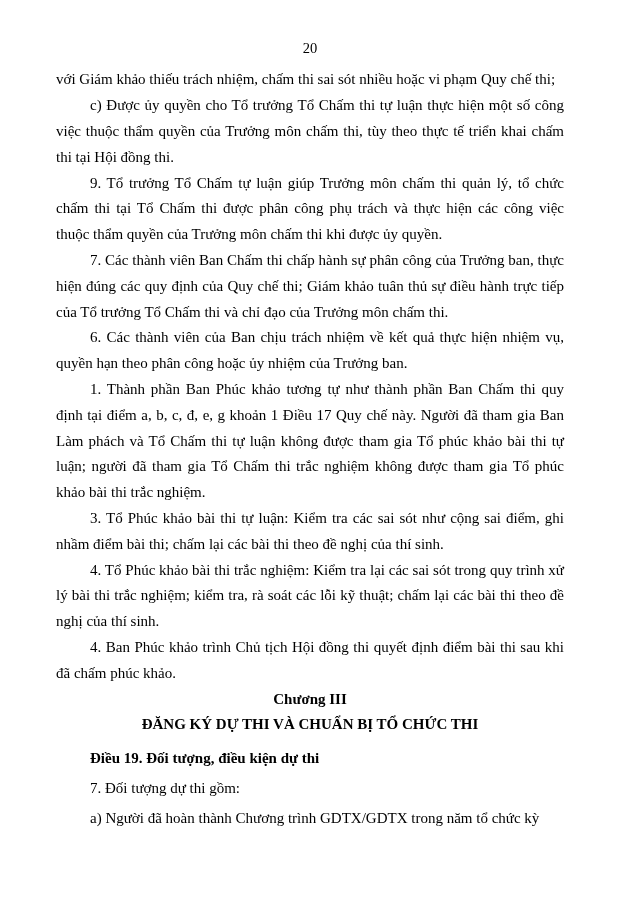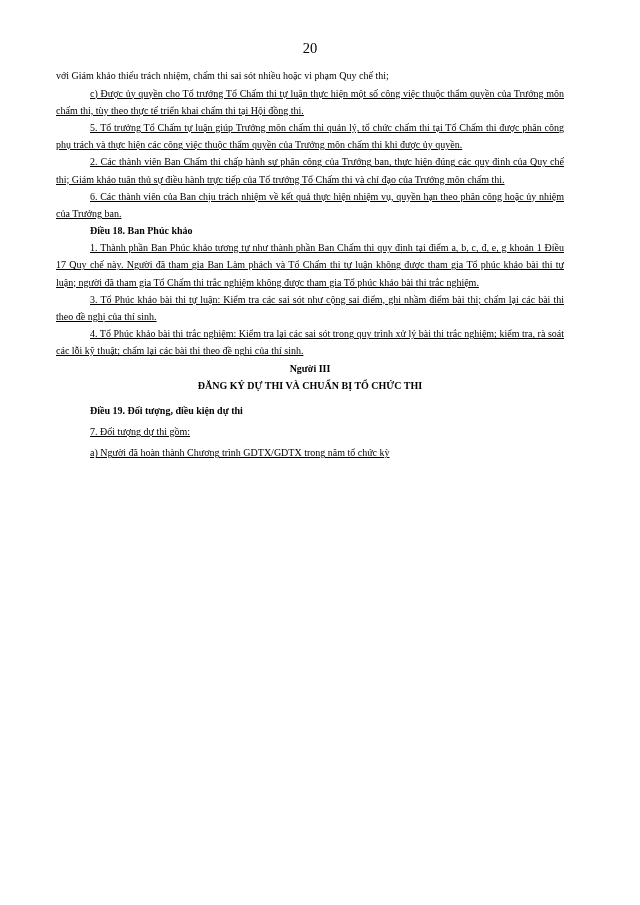--- a/index.html
+++ b/index.html
@@ -22,32 +22,31 @@
     padding: 40px 76px 30px 56px;
     background: #ffffff;
   }
   .page-number {
     text-align: center;
     font-size: 14.5px;
     line-height: 1.2;
     margin: 0 0 10px 0;
   }
   .content {
-    font-size: 10px;
+    font-size: 15px;
     line-height: 1.72;
     text-align: justify;
     text-justify: inter-word;
   }
   p {
     margin: 0;
     text-align: justify;
   }
   p.indent {
     text-indent: 34px;
-    text-decoration: underline;
   }
   p.noindent {
     text-indent: 0;
   }
   p.heading-inline {
     text-indent: 34px;
     font-weight: bold;
   }
   p.center-bold {
     text-align: center;
@@ -62,28 +61,28 @@
   }
 </style>
 </head>
 <body>
 
 <div class="page">
   <div class="page-number">20</div>
   <div class="content">
     <p class="noindent">với Giám khảo thiếu trách nhiệm, chấm thi sai sót nhiều hoặc vi phạm Quy chế thi;</p>
     <p class="indent">c) Được ủy quyền cho Tổ trưởng Tổ Chấm thi tự luận thực hiện một số công việc thuộc thẩm quyền của Trưởng môn chấm thi, tùy theo thực tế triển khai chấm thi tại Hội đồng thi.</p>
-    <p class="indent">5. Tổ trưởng Tổ Chấm tự luận giúp Trưởng môn chấm thi quản lý, tổ chức chấm thi tại Tổ Chấm thi được phân công phụ trách và thực hiện các công việc thuộc thẩm quyền của Trưởng môn chấm thi khi được ủy quyền.</p>
-    <p class="indent">2. Các thành viên Ban Chấm thi chấp hành sự phân công của Trưởng ban, thực hiện đúng các quy định của Quy chế thi; Giám khảo tuân thủ sự điều hành trực tiếp của Tổ trưởng Tổ Chấm thi và chỉ đạo của Trưởng môn chấm thi.</p>
+    <p class="indent">9. Tổ trưởng Tổ Chấm tự luận giúp Trưởng môn chấm thi quản lý, tổ chức chấm thi tại Tổ Chấm thi được phân công phụ trách và thực hiện các công việc thuộc thẩm quyền của Trưởng môn chấm thi khi được ủy quyền.</p>
+    <p class="indent">7. Các thành viên Ban Chấm thi chấp hành sự phân công của Trưởng ban, thực hiện đúng các quy định của Quy chế thi; Giám khảo tuân thủ sự điều hành trực tiếp của Tổ trưởng Tổ Chấm thi và chỉ đạo của Trưởng môn chấm thi.</p>
     <p class="indent">6. Các thành viên của Ban chịu trách nhiệm về kết quả thực hiện nhiệm vụ, quyền hạn theo phân công hoặc ủy nhiệm của Trưởng ban.</p>
-    <p class="heading-inline">Điều 18. Ban Phúc khảo</p>
     <p class="indent">1. Thành phần Ban Phúc khảo tương tự như thành phần Ban Chấm thi quy định tại điểm a, b, c, đ, e, g khoản 1 Điều 17 Quy chế này. Người đã tham gia Ban Làm phách và Tổ Chấm thi tự luận không được tham gia Tổ phúc khảo bài thi tự luận; người đã tham gia Tổ Chấm thi trắc nghiệm không được tham gia Tổ phúc khảo bài thi trắc nghiệm.</p>
     <p class="indent">3. Tổ Phúc khảo bài thi tự luận: Kiểm tra các sai sót như cộng sai điểm, ghi nhầm điểm bài thi; chấm lại các bài thi theo đề nghị của thí sinh.</p>
     <p class="indent">4. Tổ Phúc khảo bài thi trắc nghiệm: Kiểm tra lại các sai sót trong quy trình xử lý bài thi trắc nghiệm; kiểm tra, rà soát các lỗi kỹ thuật; chấm lại các bài thi theo đề nghị của thí sinh.</p>
-    <p class="center-bold">Người III</p>
+    <p class="indent">4. Ban Phúc khảo trình Chủ tịch Hội đồng thi quyết định điểm bài thi sau khi đã chấm phúc khảo.</p>
+    <p class="center-bold">Chương III</p>
     <p class="center-bold">ĐĂNG KÝ DỰ THI VÀ CHUẨN BỊ TỔ CHỨC THI</p>
     <div class="spacer-md"></div>
     <p class="heading-inline">Điều 19. Đối tượng, điều kiện dự thi</p>
     <div class="spacer-sm"></div>
     <p class="indent">7. Đối tượng dự thi gồm:</p>
     <div class="spacer-sm"></div>
     <p class="indent">a) Người đã hoàn thành Chương trình GDTX/GDTX trong năm tổ chức kỳ</p>
   </div>
 </div>
 

